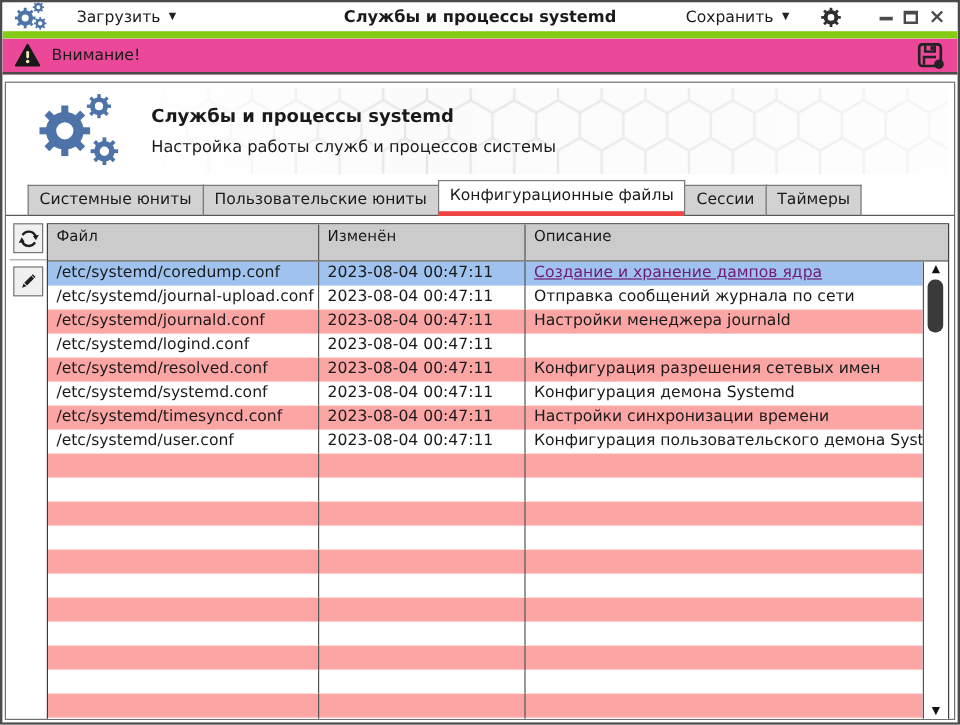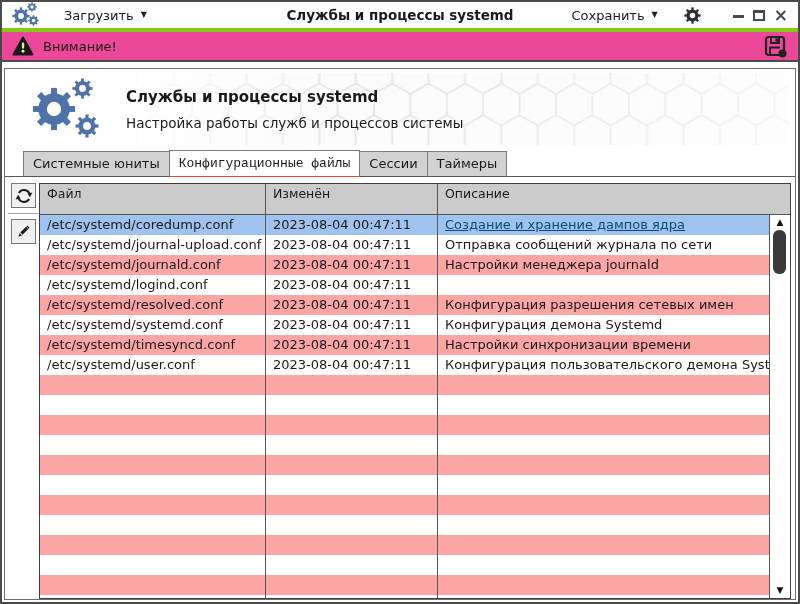--- a/index.html
+++ b/index.html
@@ -5,21 +5,21 @@
   * { box-sizing: border-box; }
   html,body { margin:0; padding:0; background:#e8e8e8; }
   .window {
     width:800px; height:604px; position:relative;
     border:2px solid #4b4b4b; background:#fff;
     font-family:"DejaVu Sans", sans-serif; font-size:13px; color:#1a1a1a;
     overflow:hidden;
   }
   
   .titlebar {
-    height:30px; border-bottom:4px solid #84cc16; background:#fff;
+    height:30px; border-bottom:6px solid #84cc16; background:#fff;
     display:flex; align-items:center; padding:0 10px; position:relative;
   }
   .app-logo { margin-right:22px; display:flex; align-items:center; }
   .menu-btn { display:flex; align-items:center; gap:7px; cursor:default; }
   .caret { font-size:8px; color:#222; line-height:1; }
   .tb-title {
     position:absolute; left:50%; transform:translateX(-50%);
     font-weight:bold; font-size:13.5px; white-space:nowrap;
   }
   .tb-right { margin-left:auto; display:flex; align-items:center; gap:26px; }
@@ -49,21 +49,21 @@
   .banner-inner { position:relative; height:100%; display:flex; align-items:center; gap:20px; padding-left:20px; }
   .banner-text .bt { font-size:15px; font-weight:bold; margin-bottom:9px; text-shadow:0 0 4px #fff,0 0 4px #fff; }
   .banner-text .bs { font-size:13.5px; text-shadow:0 0 4px #fff,0 0 4px #fff; }
   
   .tabbar { display:flex; align-items:flex-end; margin-top:5px; padding-left:18px; border-bottom:1px solid #555; }
   .tab {
     background:#d2d2d2; border:1px solid #7a7a7a; border-bottom:1px solid #555;
     margin-bottom:-1px; padding:4px 9px 5px; font-size:13px; white-space:nowrap; cursor:default;
   }
   .tab + .tab { margin-left:-1px; }
-  .tab.active { background:#fff; border-bottom:1px solid #ef4444; padding-top:5px;font-family:Liberation Mono, monospace; }
+  .tab.active { background:#fff; border-bottom:4px solid #ef4444; padding-top:5px; }
   
   .bodyrow { display:flex; margin-top:6px; height:420px; padding:0 4px 4px 3px; }
   .toolcol { width:31px; display:flex; flex-direction:column; align-items:center; }
   .tool-btn {
     width:25px; height:25px; border:1px solid #777; background:#f0f0f0;
     display:flex; align-items:center; justify-content:center;
   }
   .tool-sep { width:100%; border-top:1px solid #a5a5a5; margin:5px 0; }
   .tablewrap { flex:1; border:1px solid #3f3f3f; display:flex; flex-direction:column; overflow:hidden; background:#fff; }
   .thead { display:flex; height:31px; background:#cbcbcb; border-bottom:1px solid #555; }
@@ -73,21 +73,21 @@
   .th.desc { flex:1; }
   .tbody { flex:1; display:flex; overflow:hidden; }
   .rows { flex:1; display:flex; flex-direction:column; overflow:hidden; }
   .trow { display:flex; flex:0 0 20px; height:20px; }
   .trow.odd { background:#fca5a5; }
   .trow.selected { background:#9fc3ee; }
   .td { padding:2px 7px 0; font-size:13px; line-height:16px; white-space:nowrap; overflow:hidden; }
   .td.file { width:226px; border-right:1px solid #555; }
   .td.mod  { width:172px; border-right:1px solid #555; }
   .td.desc { flex:1; }
-  .desc-link { color:#0c4a6e; text-decoration:underline; cursor:pointer; }
+  .desc-link { color:#701a75; text-decoration:underline; cursor:pointer; }
   
   .scrollbar { width:21px; border-left:1px solid #555; position:relative; background:#fff; }
   .sb-arrow { position:absolute; left:0; right:0; text-align:center; font-size:9px; color:#111; line-height:1; }
   .sb-up { top:3px; }
   .sb-down { bottom:3px; }
   .sb-thumb { position:absolute; top:15px; left:3px; width:13px; height:44px; background:#3a3a3a; border-radius:6px; }
 </style>
 </head>
 <body>
 
@@ -187,20 +187,21 @@
         </span>
         <span class="banner-text">
           <div class="bt">Службы и процессы systemd</div>
           <div class="bs">Настройка работы служб и процессов системы</div>
         </span>
       </div>
     </div>
 
     <div class="tabbar">
         <div class="tab">Системные юниты</div>
+        <div class="tab">Пользовательские юниты</div>
         <div class="tab active">Конфигурационные файлы</div>
         <div class="tab">Сессии</div>
         <div class="tab">Таймеры</div>
       </div>
 
     <div class="bodyrow">
       <div class="toolcol">
         <div class="tool-btn">
           <span style="display:flex">
             <svg width="18" height="18" viewBox="0 0 24 24">

